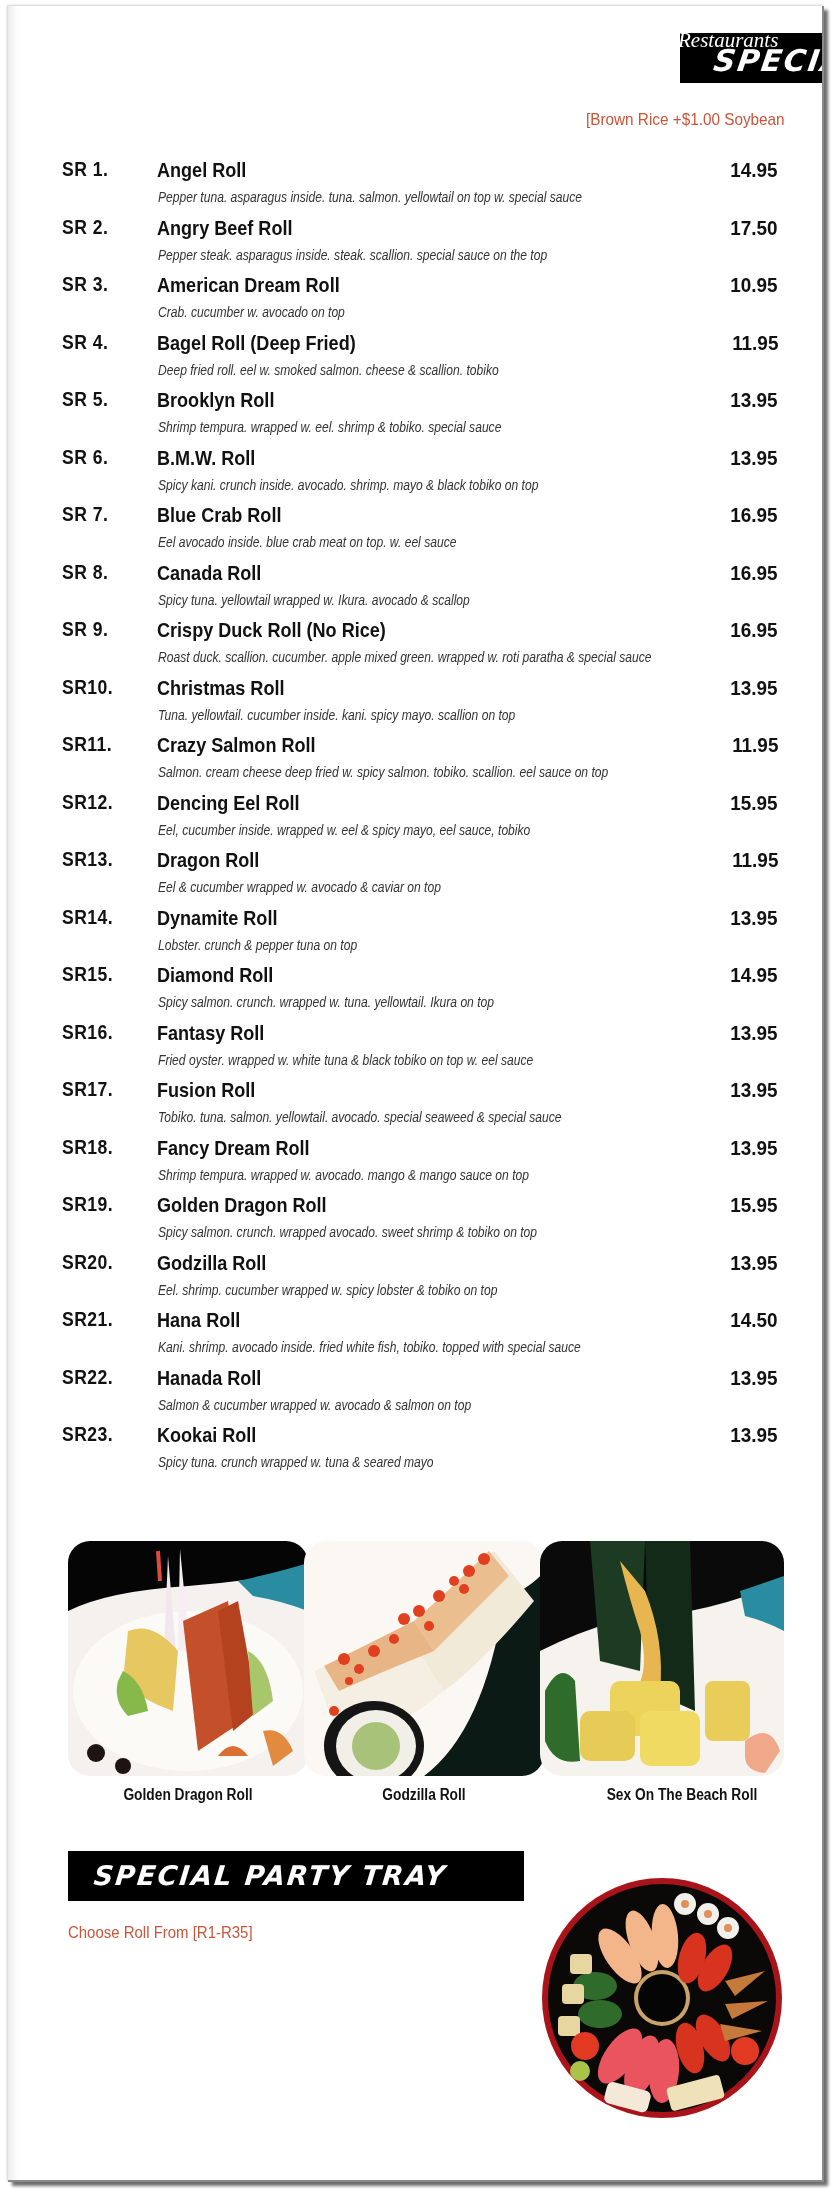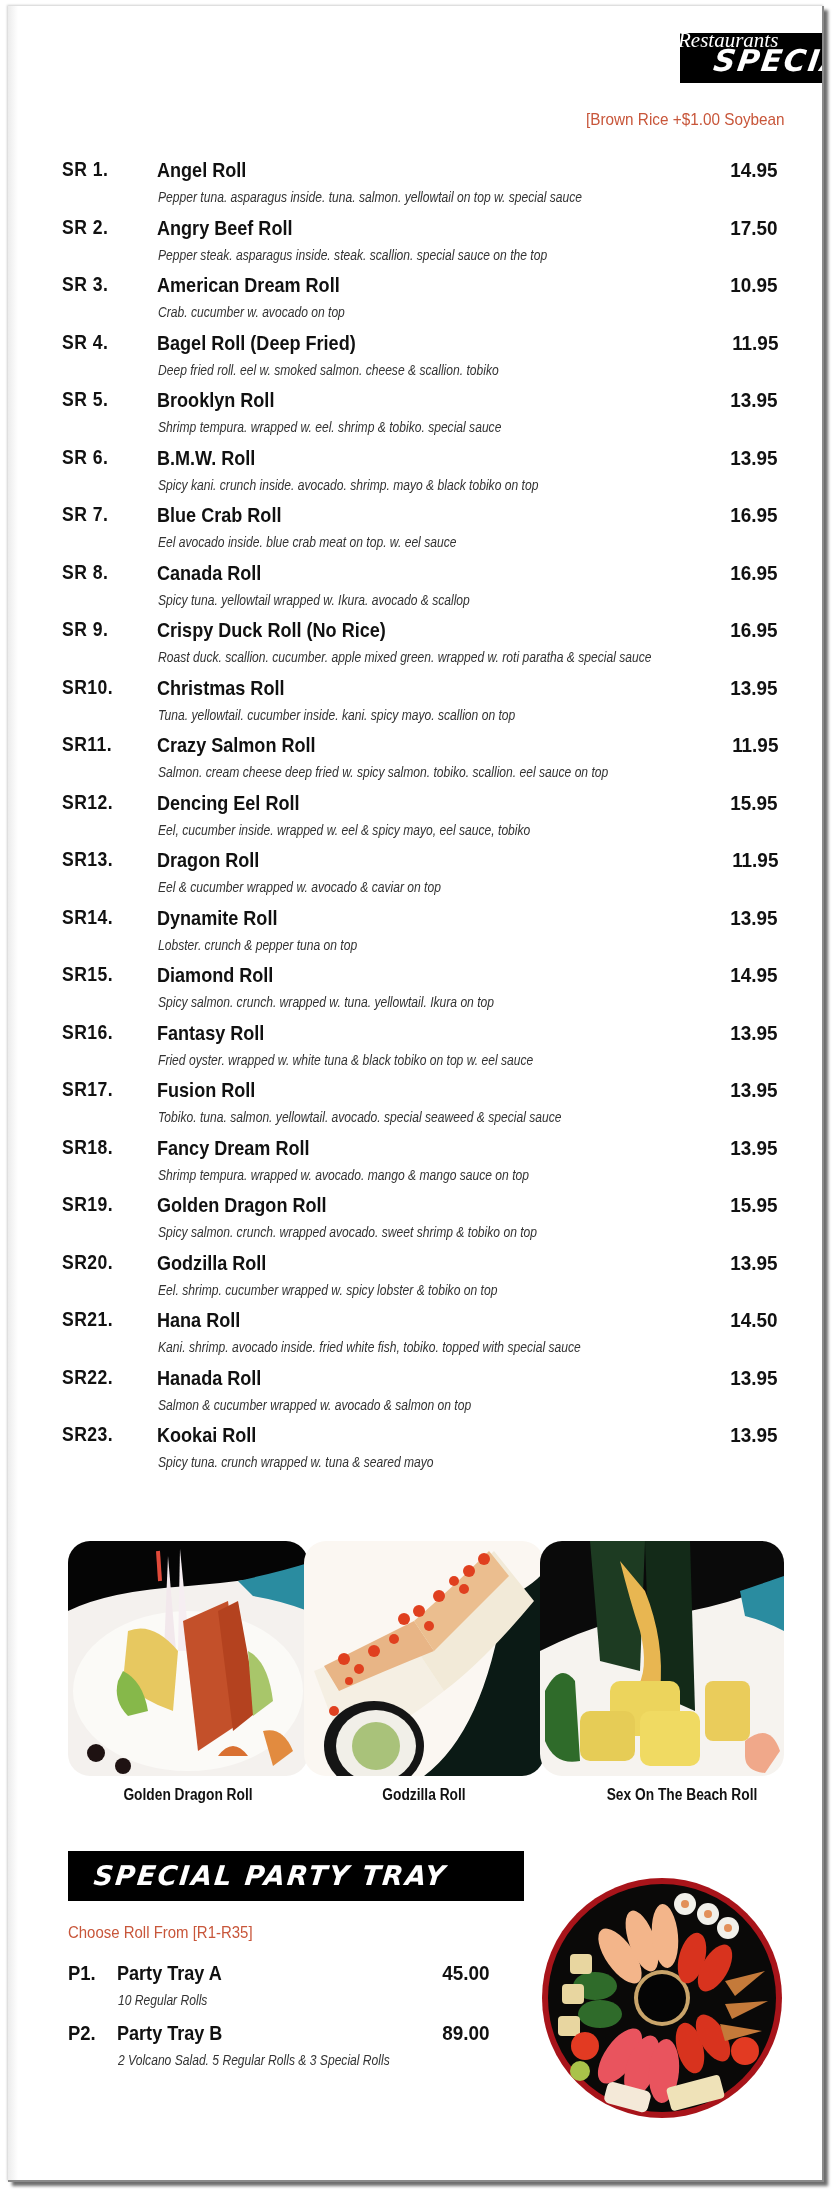--- a/index.html
+++ b/index.html
@@ -326,32 +326,20 @@
 
   <div class="photo-caption" style="left:60px; width:240px;">Golden Dragon Roll</div>
   <div class="photo-caption" style="left:296px; width:240px;">Godzilla Roll</div>
   <div class="photo-caption" style="left:552px; width:244px;">Sex On The Beach Roll</div>
 
   <div class="tray-banner">
     <span>SPECIAL PARTY TRAY</span>
   </div>
   <div class="tray-note">Choose Roll From [R1-R35]</div>
 
-  <div class="tray-item" style="top:1955px">
-    <span class="tray-code">P1.</span>
-    <span class="tray-name">Party Tray A</span>
-    <span class="tray-price">45.00</span>
-    <span class="tray-desc">10 Regular Rolls</span>
-  </div>
-  <div class="tray-item" style="top:2015px">
-    <span class="tray-code">P2.</span>
-    <span class="tray-name">Party Tray B</span>
-    <span class="tray-price">89.00</span>
-    <span class="tray-desc">2 Volcano Salad. 5 Regular Rolls &amp; 3 Special Rolls</span>
-  </div>
 
   <div class="tray-photo">
     <svg width="244" height="244" viewBox="0 0 244 244">
       <circle cx="122" cy="122" r="120" fill="#a8141a"></circle>
       <circle cx="122" cy="122" r="114" fill="#0a0908"></circle>
       <circle cx="122" cy="122" r="28" fill="#c9a46a"></circle>
       <circle cx="122" cy="122" r="24" fill="#050505"></circle>
       <g fill="#f1f0ea">
           <circle cx="145" cy="28" r="11"></circle>
           <circle cx="168" cy="38" r="11"></circle>

